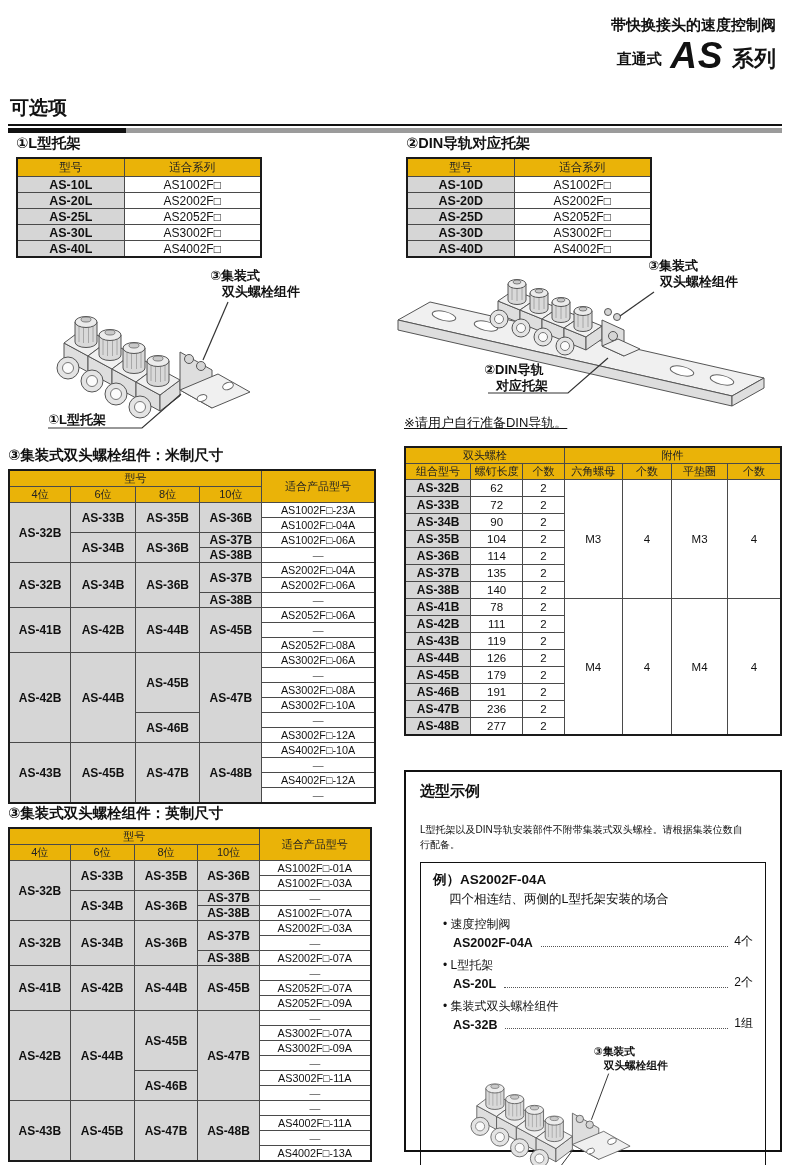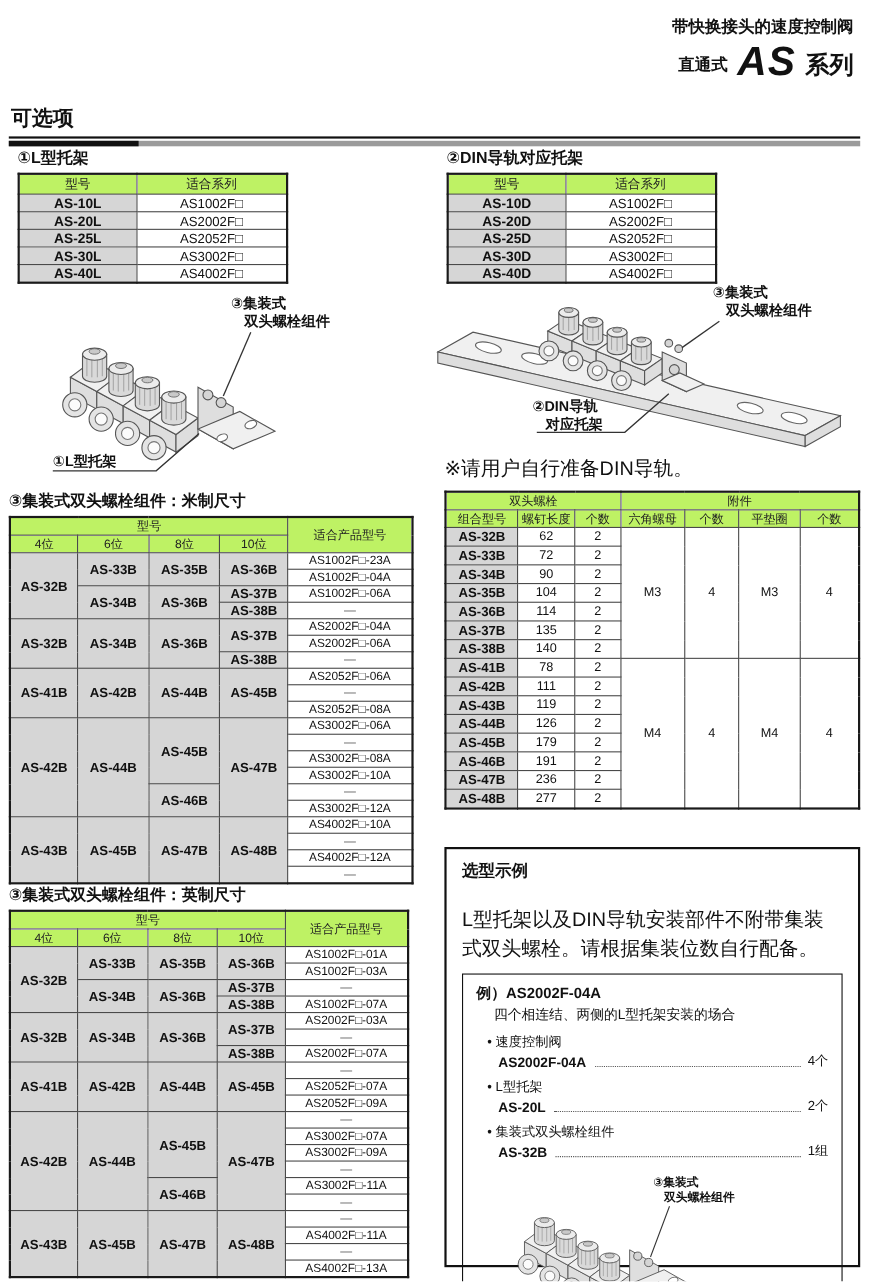--- a/index.html
+++ b/index.html
@@ -17,50 +17,50 @@
   .section-title{font-size:19px;font-weight:bold;display:block;padding:0 2px 3px 2px;border-bottom:2px solid #111;}
   .section-bar{height:5px;background:#9b9b9b;margin-top:2px;position:relative;}
   .section-bar::before{content:"";position:absolute;left:0;top:0;width:118px;height:5px;background:#111;}
   
   .blk-title{font-size:14.5px;font-weight:bold;margin:0 0 4px 0;white-space:nowrap;}
   
   table{border-collapse:collapse;table-layout:fixed;}
   .tbl{border:2px solid #1a1a1a;}
   .tbl th,.tbl td{border:1px solid #4a4a4a;text-align:center;vertical-align:middle;
       overflow:hidden;white-space:nowrap;padding:0 2px;}
-  .hdr{background:#bef264;font-weight:normal;font-size:11px;color:#222;}
+  .hdr{background:#eab308;font-weight:normal;font-size:11px;color:#222;}
   .model{background:#d6d6d6;font-weight:bold;font-size:11.5px;}
   .val{background:#fff;font-size:11px;}
   .prod{background:#fff;font-size:10.8px;}
   .dash{color:#555;}
   .simple td{height:15px;}
   .simple th{height:17px;font-size:11.5px;}
   .simple .model{font-size:12.5px;}
   .simple .val{font-size:12px;}
   .combo th{height:15px;}
   .combo td{height:14px;}
   .combo .model{font-size:12px;}
   .detail th{height:15px;}
   .detail td{height:16px;}
   .detail .model{font-size:12px;}
   .detail .val{font-size:11.5px;}
   
   .l-block{position:absolute;left:16px;top:134px;}
   .din-block{position:absolute;left:406px;top:134px;}
   .fig-l{position:absolute;left:14px;top:256px;}
   .fig-din{position:absolute;left:396px;top:250px;}
-  .din-note{position:absolute;left:404px;top:414px;font-size:18px;}
+  .din-note{position:absolute;left:404px;top:414px;font-size:13px;text-decoration:underline;}
   .metric-block{position:absolute;left:8px;top:446px;width:368px;}
   .detail-block{position:absolute;left:404px;top:446px;width:378px;}
   .inch-block{position:absolute;left:8px;top:804px;width:364px;}
   
   .example-box{position:absolute;left:404px;top:770px;width:378px;height:382px;box-sizing:border-box;
       border:2px solid #111;padding:10px 14px;}
   .ex-title{font-size:15px;font-weight:bold;margin:0 0 22px 0;}
-  .ex-desc{font-size:18px;line-height:1.45;margin:0 16px 10px 0;}
+  .ex-desc{font-size:10px;line-height:1.45;margin:0 16px 10px 0;}
   .ex-inner{border:1px solid #111;padding:8px 12px 6px 12px;}
   .ex-head{font-size:13.5px;font-weight:bold;margin:0;}
   .ex-subhead{font-size:12.5px;margin:2px 0 8px 16px;}
   .ex-item{margin:0 0 7px 10px;}
   .ex-label{font-size:12px;display:block;}
   .ex-label::before{content:"• ";}
   .ex-row{display:flex;align-items:flex-end;margin-left:10px;}
   .ex-model{font-size:12.5px;font-weight:bold;white-space:nowrap;}
   .ex-leader{flex:1;border-bottom:1.5px dotted #555;margin:0 6px 3px 8px;}
   .ex-qty{font-size:12px;white-space:nowrap;}

